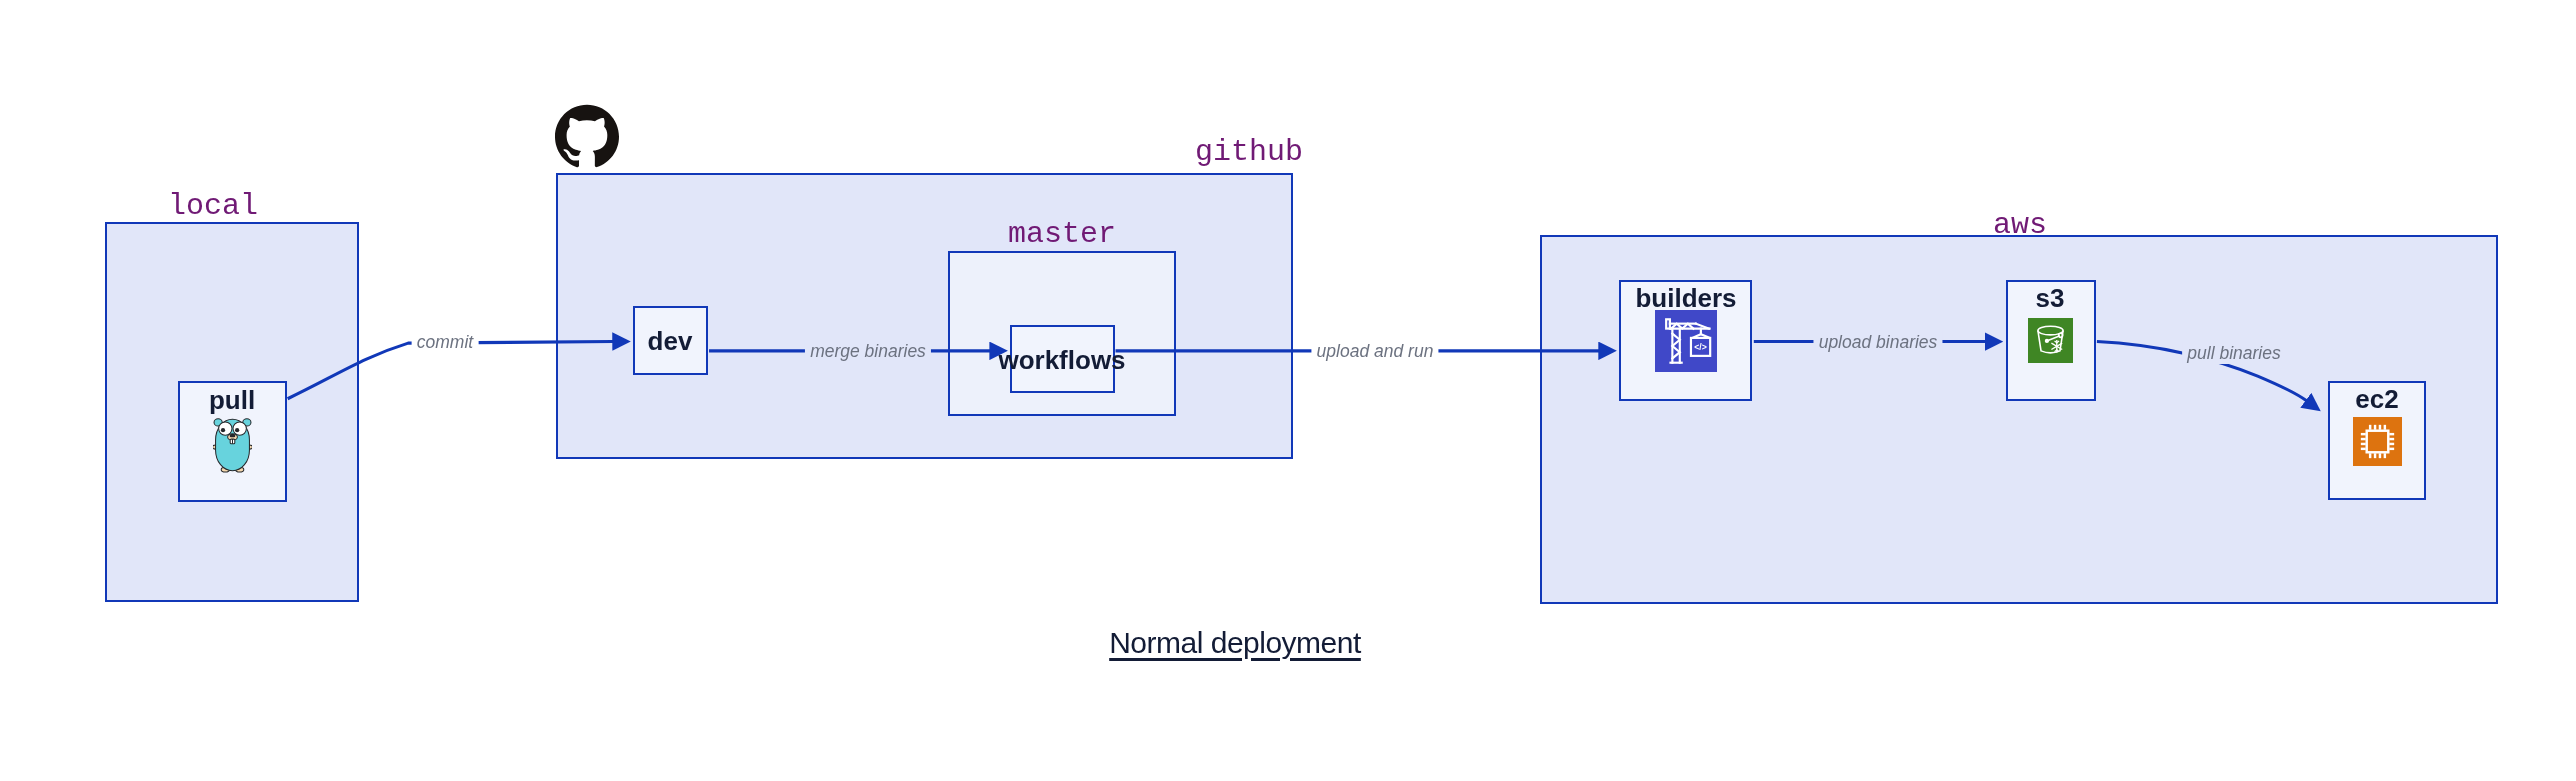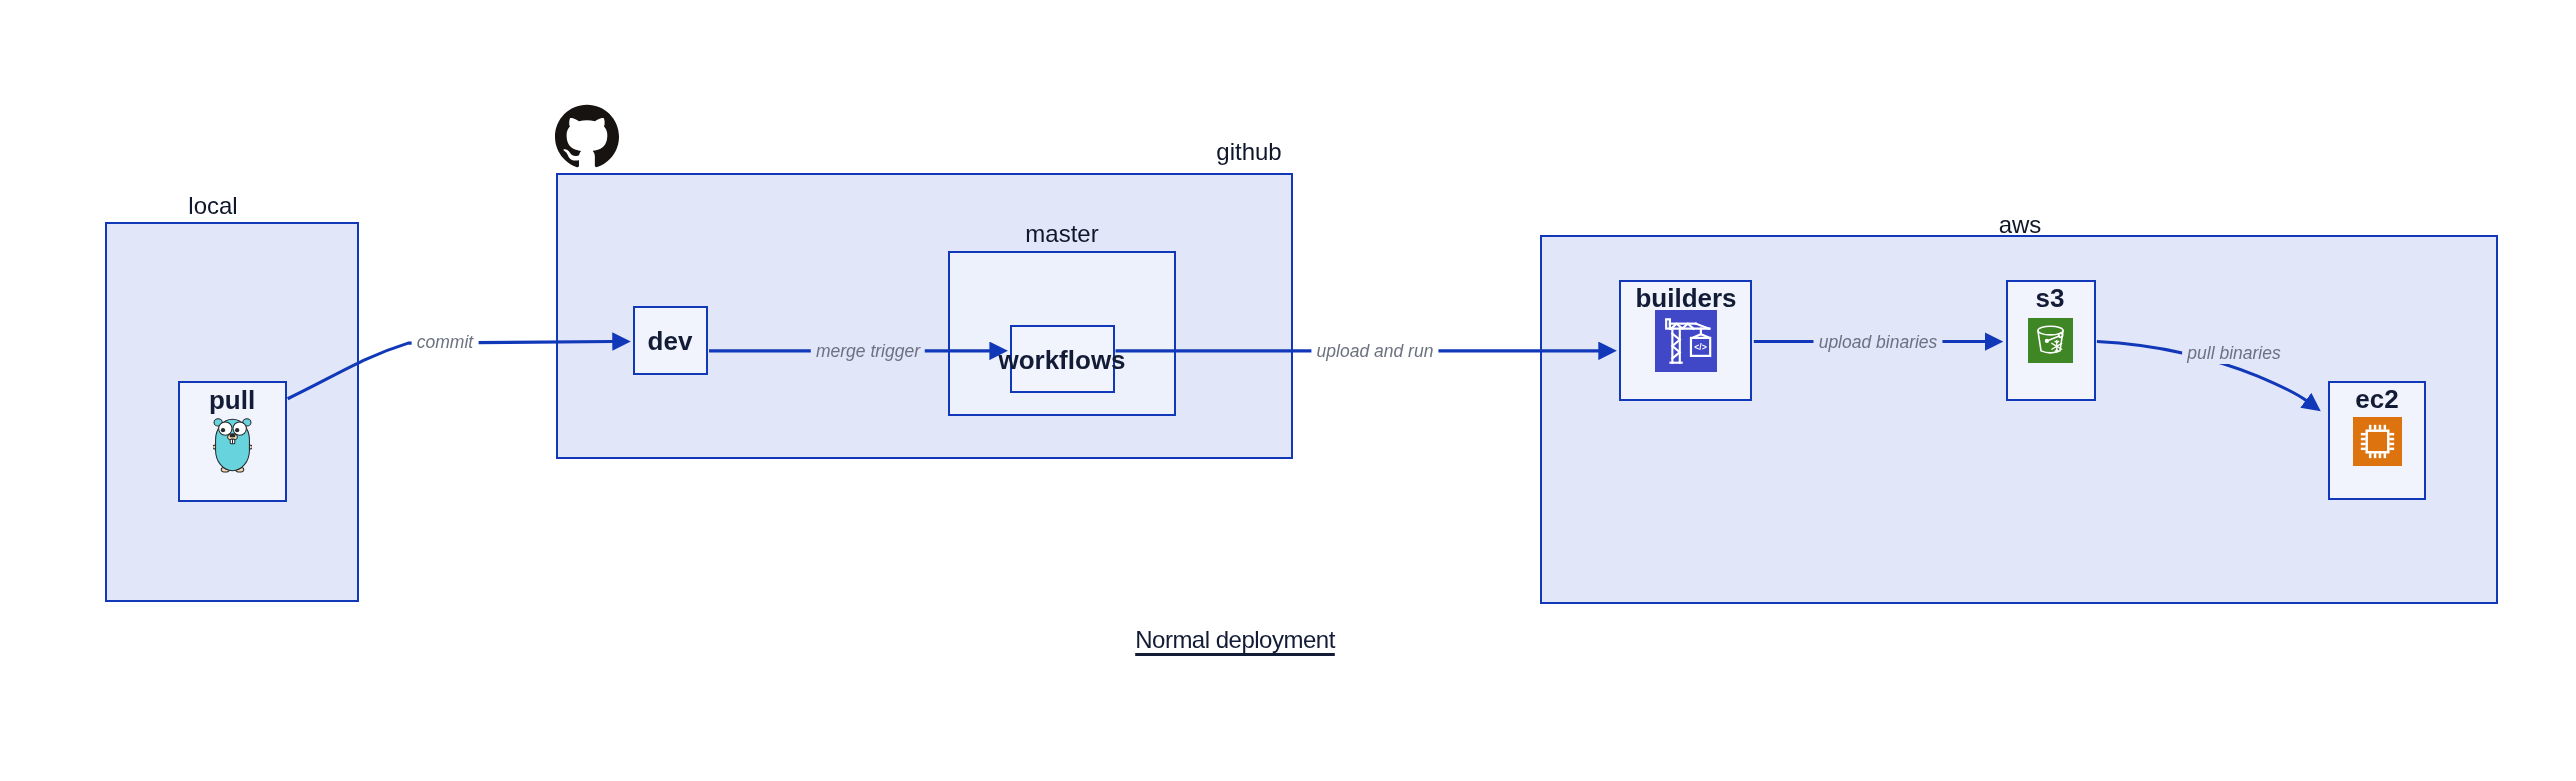--- a/index.html
+++ b/index.html
@@ -3,31 +3,31 @@
 <meta charset="utf-8">
 <style>
   html,body{margin:0;padding:0;background:#ffffff;}
   body{font-family:"Liberation Sans", sans-serif;}
   .canvas{position:relative;width:2604px;height:781px;background:#ffffff;overflow:hidden;}
 
   .group{position:absolute;background:#e1e6f9;border:2.6px solid #1138b8;box-sizing:border-box;}
   .group.inner{background:#edf1fb;}
   .node{position:absolute;background:#f1f4fd;border:2.6px solid #1138b8;box-sizing:border-box;}
 
-  .glabel{position:absolute;transform:translate(-50%,-50%);font-size:24px;color:#0f172a;white-space:nowrap;}
+  .glabel{position:absolute;transform:translate(-50%,-50%);font-size:30px;color:#701a75;white-space:nowrap;font-family:Liberation Mono, monospace;}
   .nlabel{position:absolute;transform:translate(-50%,-50%);font-size:26px;font-weight:bold;color:#131c36;white-space:nowrap;}
   .elabel{position:absolute;transform:translate(-50%,-50%);font-size:17.5px;font-style:italic;color:#6c7280;
           padding:0.5px 5.2px;white-space:nowrap;z-index:6;}
   .elabel.on-white{background:#ffffff;}
   .elabel.on-lav{background:#e1e6f9;}
 
   .icon{position:absolute;z-index:4;}
   .edges{position:absolute;left:0;top:0;z-index:5;pointer-events:none;}
 
-  .diagram-title{position:absolute;transform:translateX(-50%);font-size:24px;letter-spacing:-0.5px;color:#131c36;
+  .diagram-title{position:absolute;transform:translateX(-50%);font-size:30px;letter-spacing:-0.5px;color:#131c36;
                  text-decoration:underline;text-decoration-thickness:2.6px;text-underline-offset:4.6px;white-space:nowrap;}
 </style>
 </head>
 <body>
 
 <div class="canvas">
 
   <div class="group" style="left:105px;top:222px;width:254px;height:380px;"></div>
   <div class="group" style="left:556px;top:173px;width:737px;height:286px;"></div>
   <div class="group inner" style="left:948px;top:251px;width:228px;height:165px;"></div>
@@ -155,21 +155,21 @@
     <g stroke="#1138b8" stroke-width="6" fill="none">
       <path d="M 558 774 C 650 730 705 693 792 666 L 1190 663" marker-end="url(#arrowBlue)"></path>
       <path d="M 1376 681 L 1922 681" marker-end="url(#arrowBlue)"></path>
       <path d="M 2165 681 L 3104 681" marker-end="url(#arrowBlue)"></path>
       <path d="M 3404 663 L 3854 663" marker-end="url(#arrowBlue)"></path>
       <path d="M 4070 663 C 4190 669 4300 696 4382 730 C 4432 751 4458 764 4477 778" marker-end="url(#arrowBlue)"></path>
     </g>
   </svg>
 
   <div class="elabel on-white" style="left:445px;top:342px;font-style:italic;">commit</div>
-  <div class="elabel on-lav" style="left:868px;top:351px;">merge trigger</div>
+  <div class="elabel on-lav" style="left:868px;top:351px;">merge binaries</div>
   <div class="elabel on-white" style="left:1375px;top:351px;">upload and run</div>
   <div class="elabel on-lav" style="left:1878px;top:342px;">upload binaries</div>
   <div class="elabel on-lav" style="left:2210px;top:353px;margin-left:24px;">pull binaries</div>
 
   <div class="diagram-title" style="left:1235px;top:626px;">Normal deployment</div>
 
 </div>
 
 
 </body></html>

